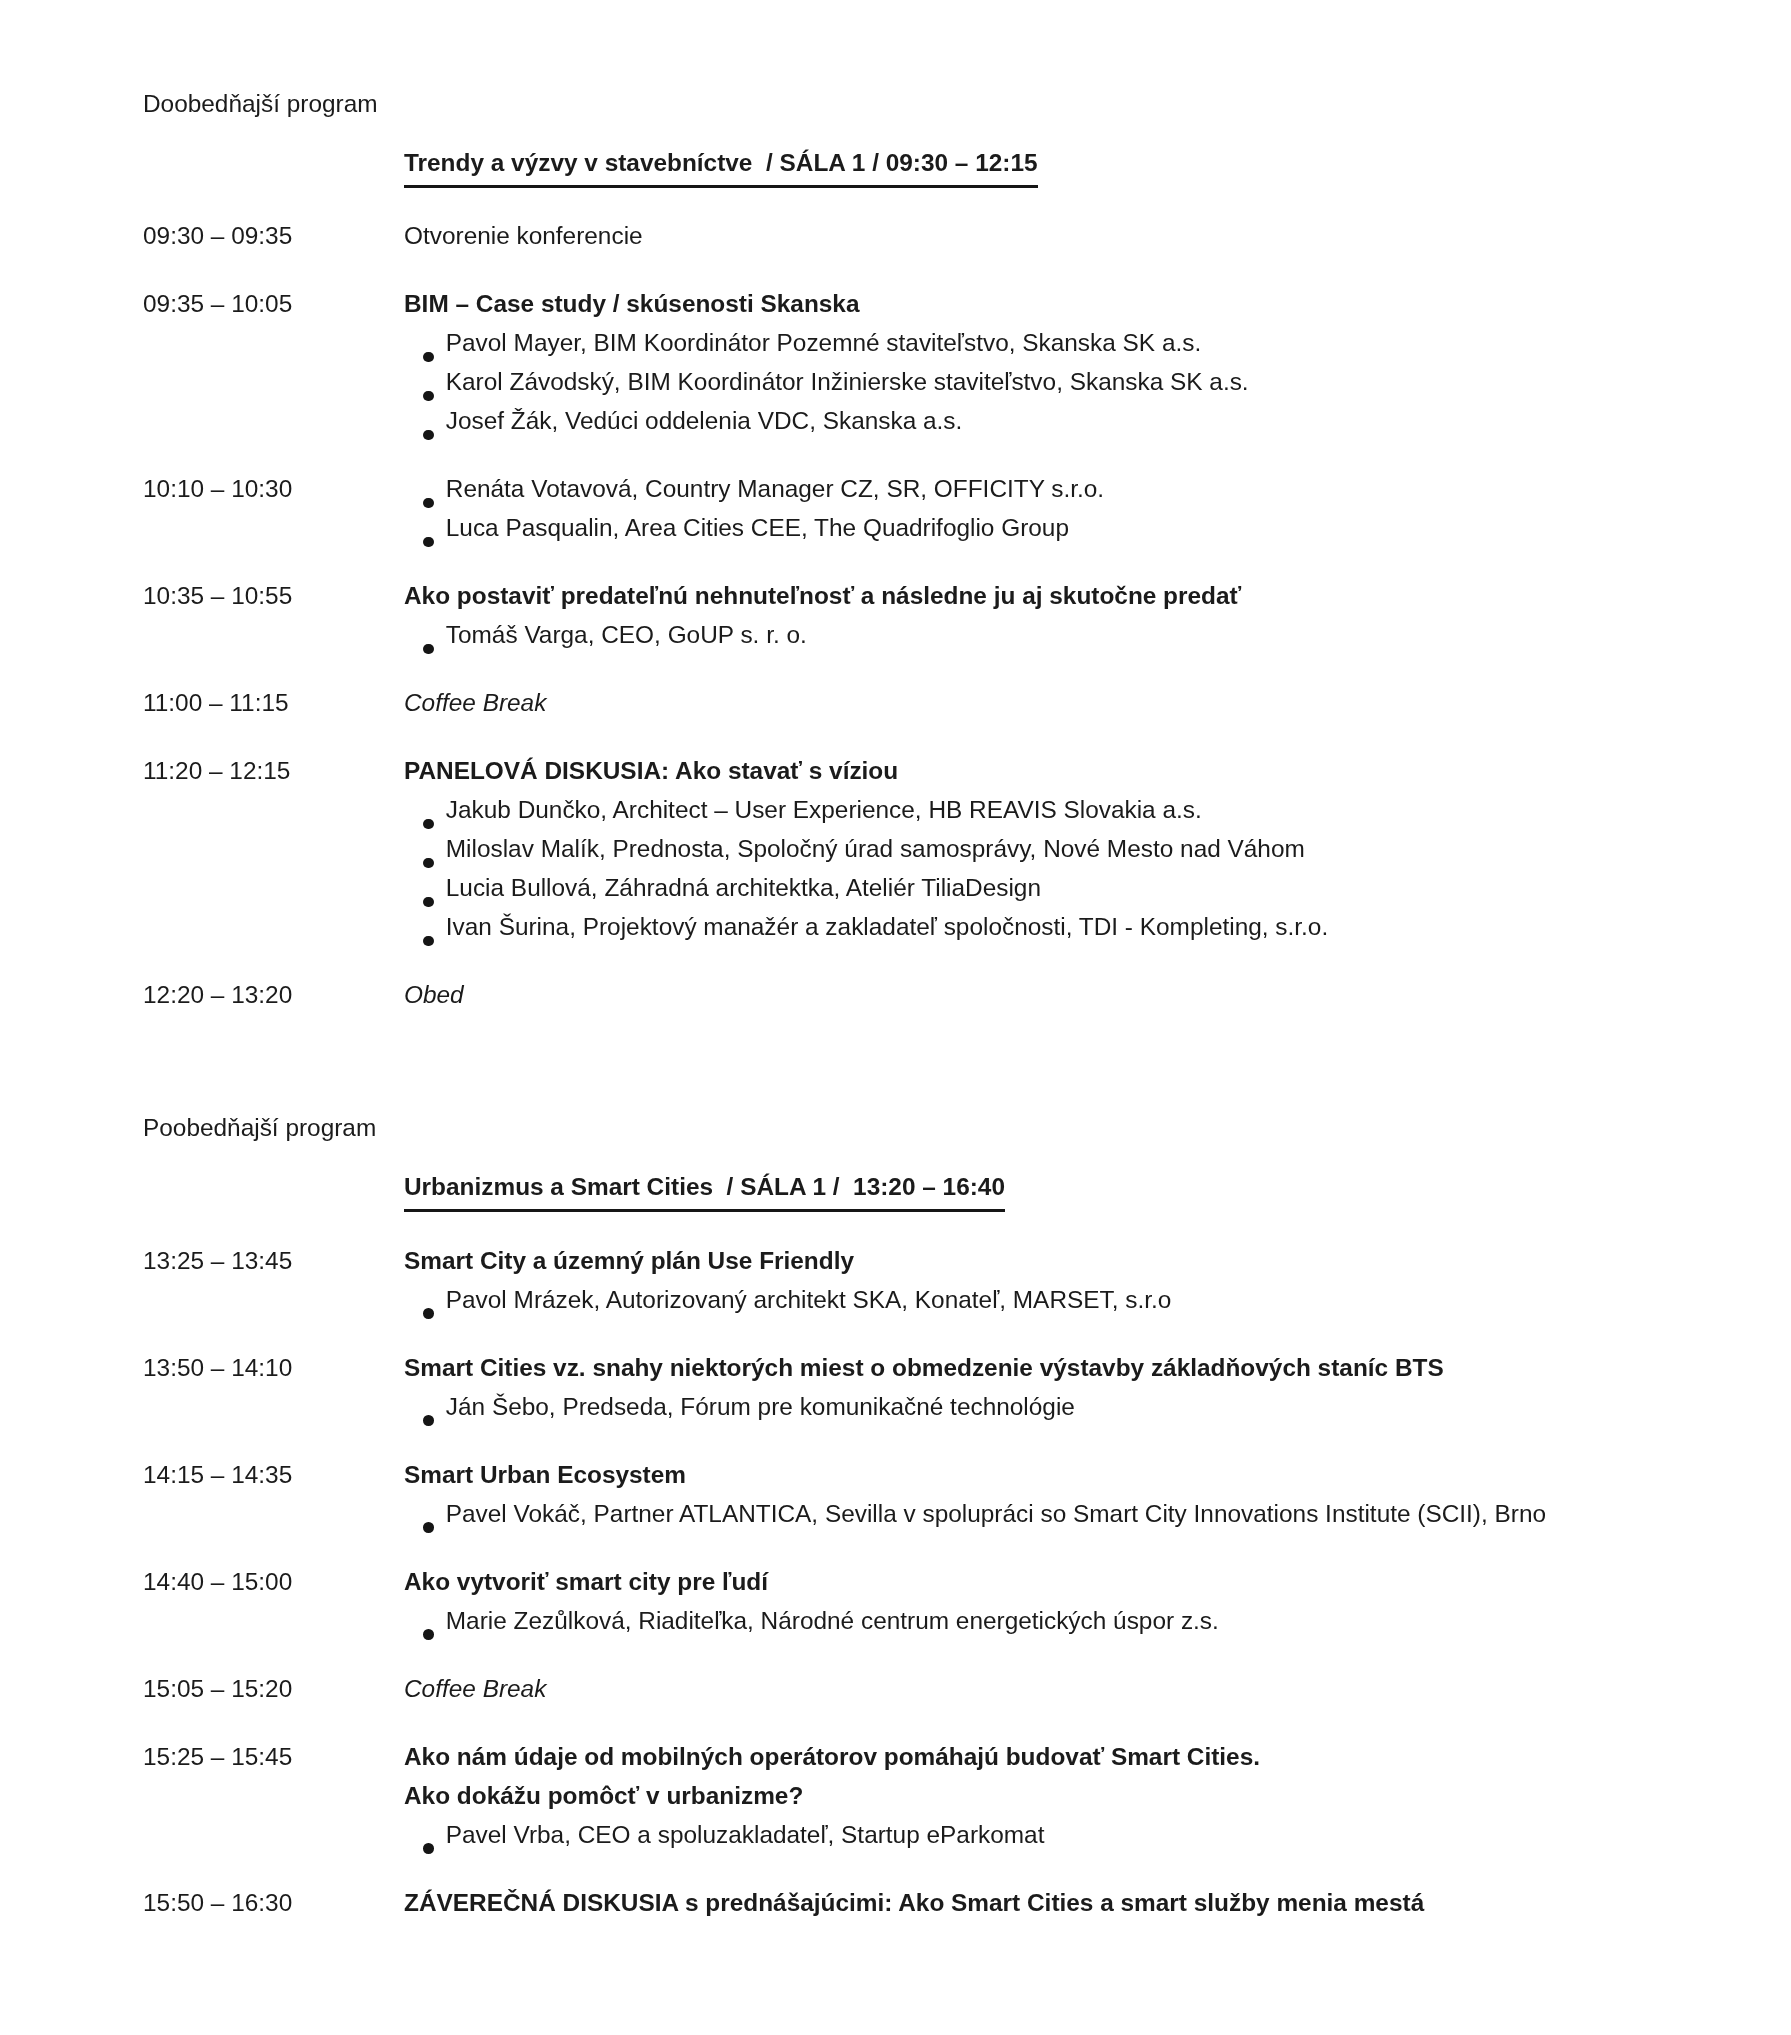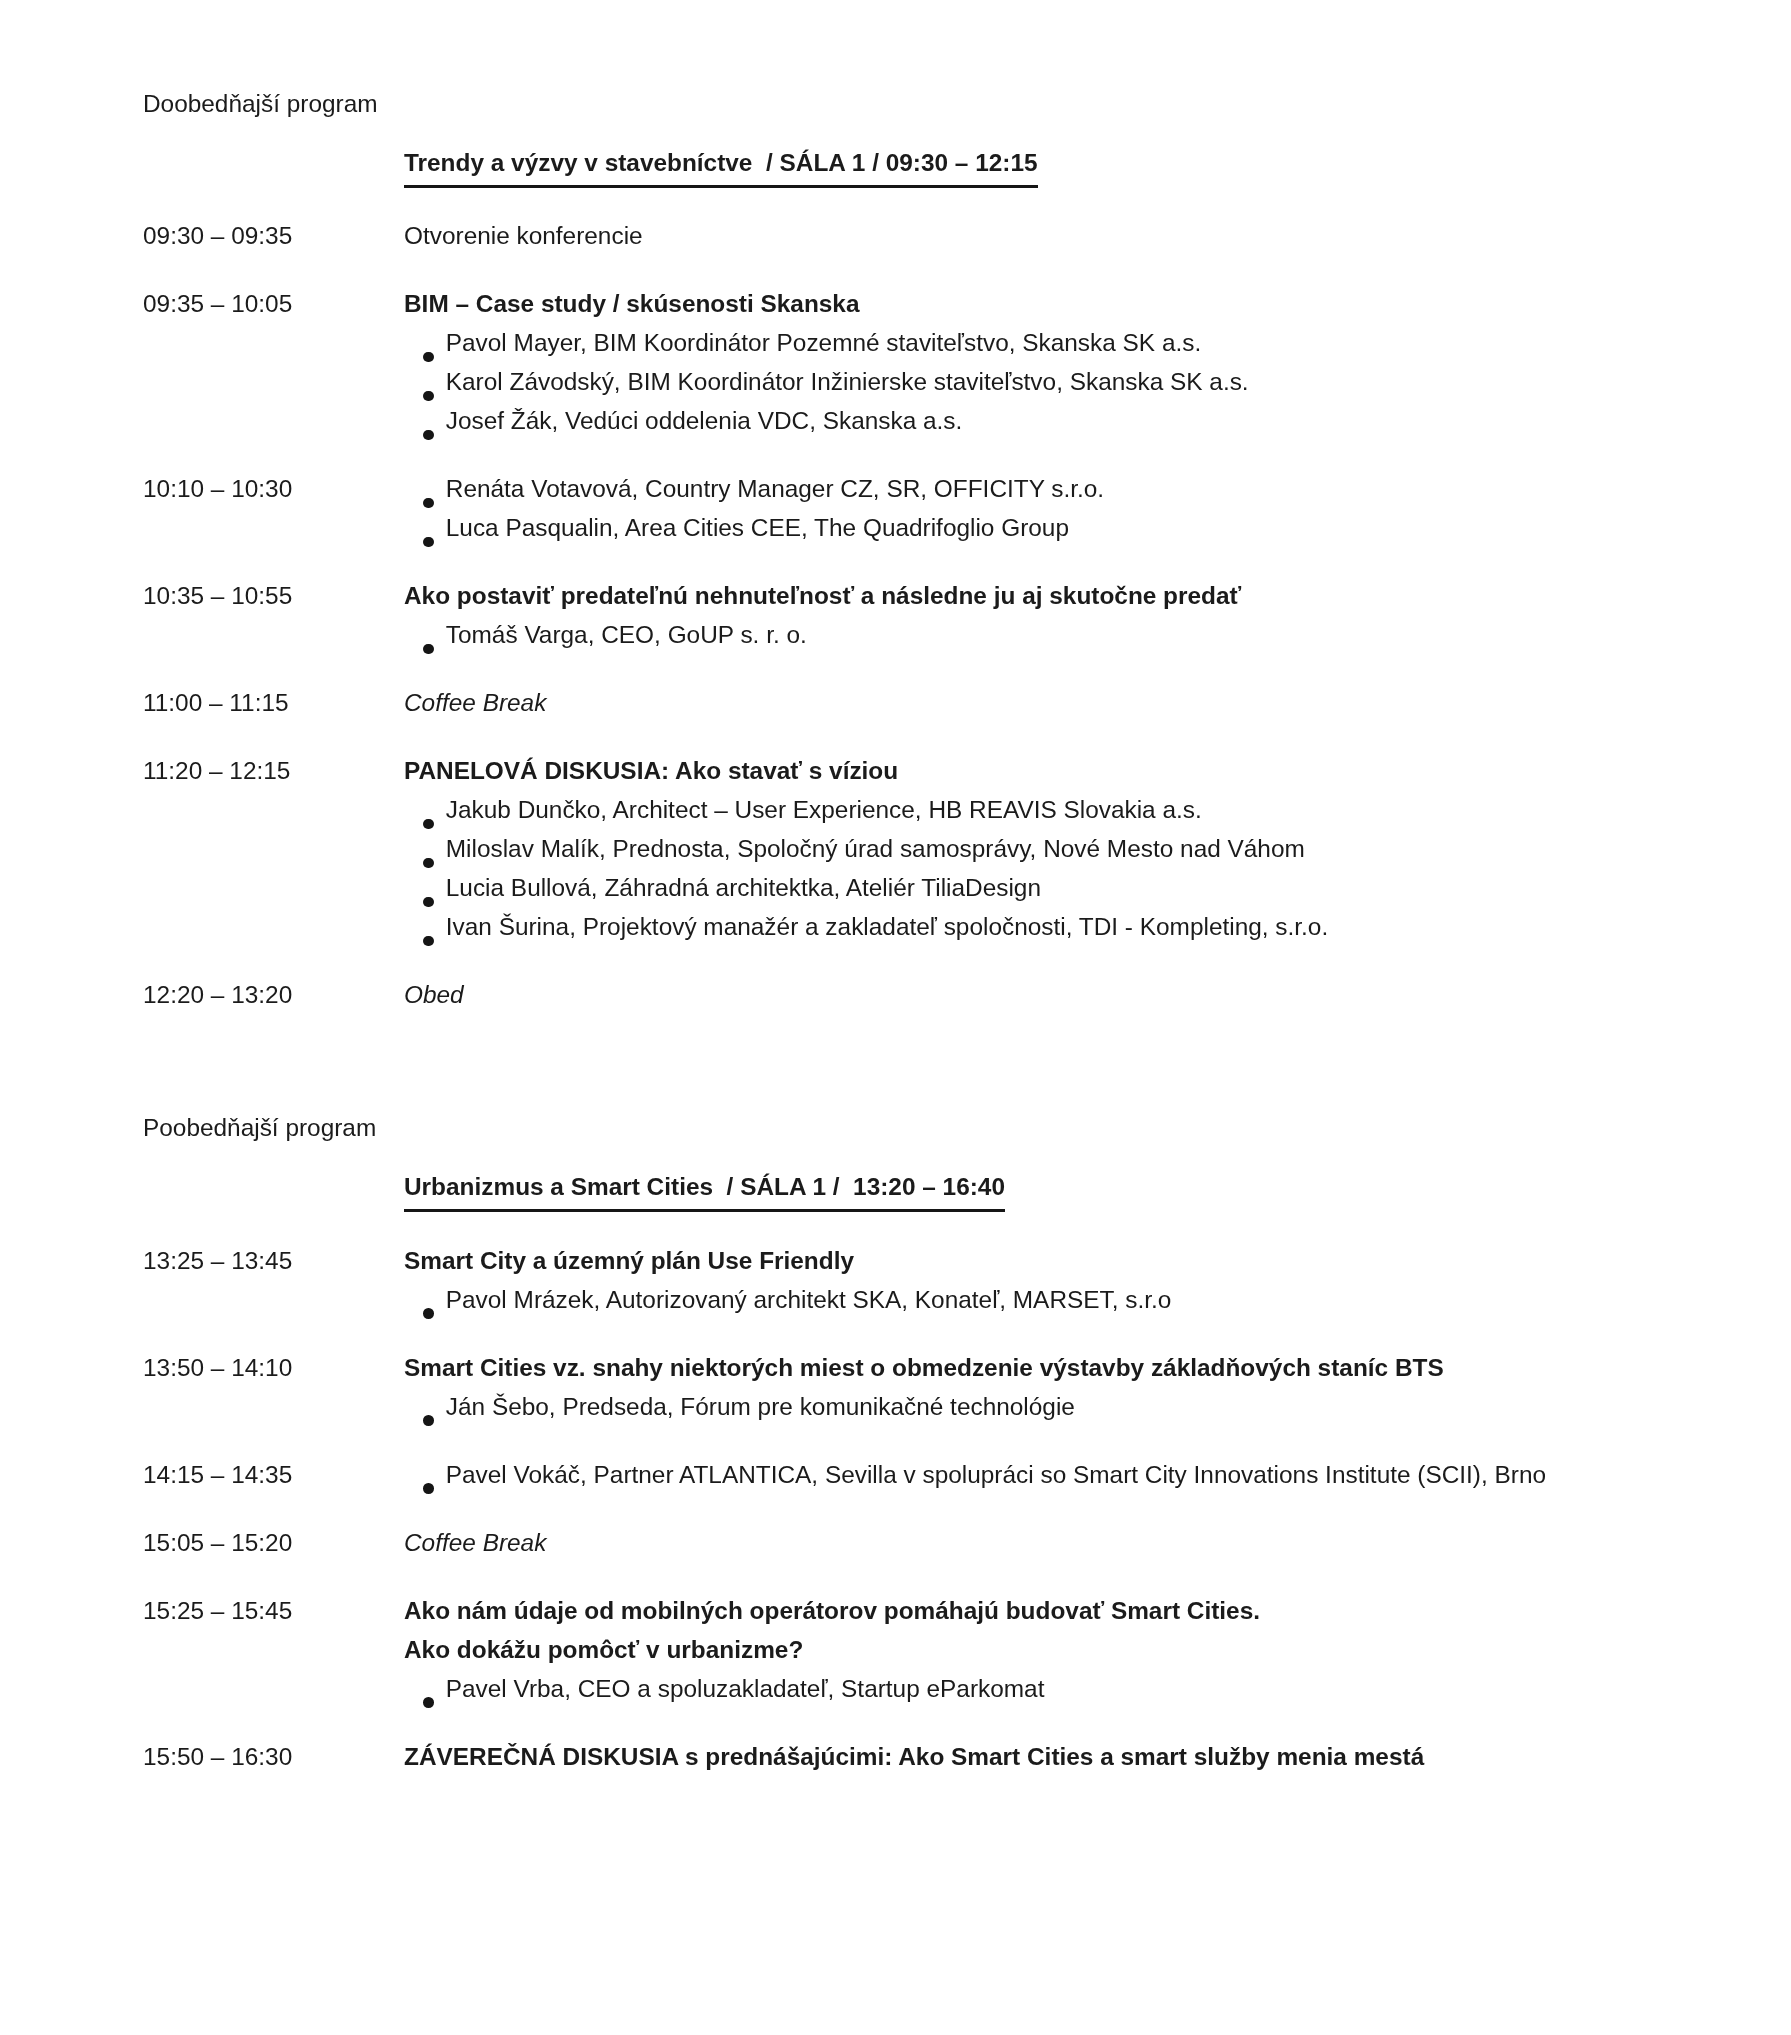--- a/index.html
+++ b/index.html
@@ -204,29 +204,46 @@
     <span class="dot"></span>
     <span class="speaker-text">Ján Šebo, Predseda, Fórum pre komunikačné technológie</span>
   </div>
 </div>
     </div>
   </div>
 
   <div class="row">
     <div class="time">14:15 – 14:35</div>
     <div class="content">
+      <div class="title-lines">
+              <div class="title-line bold">Smart Urban Ecosystem</div>
+            </div>
       <div class="speakers">
   <div class="speaker">
     <span class="dot"></span>
     <span class="speaker-text">Pavel Vokáč, Partner ATLANTICA, Sevilla v spolupráci so Smart City Innovations Institute (SCII), Brno</span>
   </div>
 </div>
     </div>
   </div>
 
+  <div class="row">
+    <div class="time">14:40 – 15:00</div>
+    <div class="content">
+      <div class="title-lines">
+              <div class="title-line bold">Ako vytvoriť smart city pre ľudí</div>
+            </div>
+      <div class="speakers">
+  <div class="speaker">
+    <span class="dot"></span>
+    <span class="speaker-text">Marie Zezůlková, Riaditeľka, Národné centrum energetických úspor z.s.</span>
+  </div>
+</div>
+    </div>
+  </div>
 
   <div class="row">
     <div class="time">15:05 – 15:20</div>
     <div class="content">
       <div class="title-lines">
               <div class="title-line italic">Coffee Break</div>
             </div>
       <div class="speakers"></div>
     </div>
   </div>

